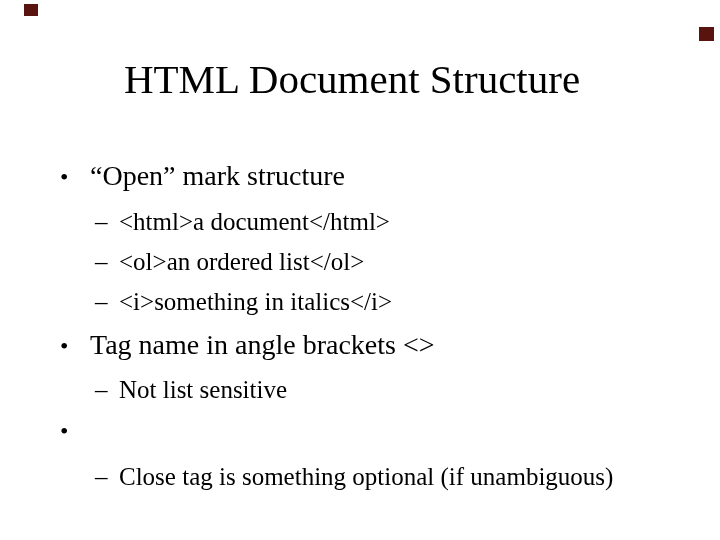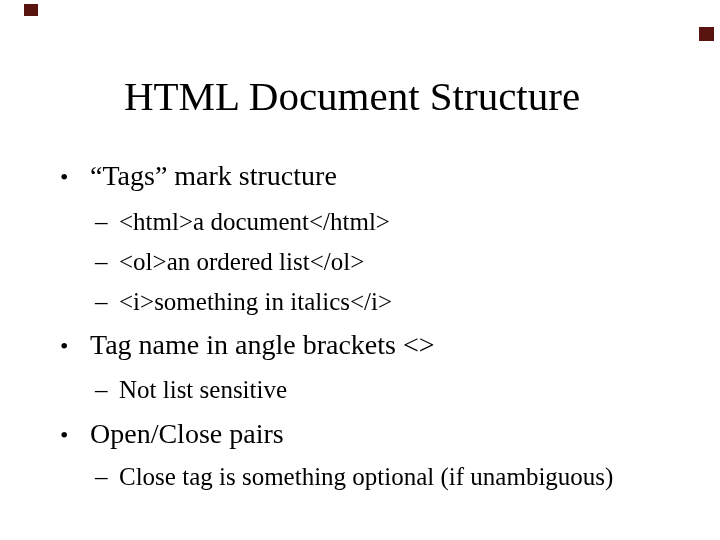--- a/index.html
+++ b/index.html
@@ -17,21 +17,21 @@
     color: #000000;
   }
   .corner {
     position: absolute;
   }
   .corner.tl { left: 24px; top: 4px;  width: 14px; height: 12px; }
   .corner.tr { left: 699px; top: 27px; width: 15px; height: 14px; }
 
   .title {
     position: absolute;
-    top: 73px;
+    top: 56px;
     left: 0;
     width: 704px;
     text-align: center;
     font-size: 41px;
     line-height: 1.15;
     font-weight: normal;
     margin: 0;
   }
 
   .row {
@@ -73,21 +73,21 @@
 
 <div class="slide">
 
   <div class="corner tl" style="background: rgb(90, 20, 16);"></div>
   <div class="corner tr" style="background: rgb(90, 20, 16);"></div>
 
   <h1 class="title">HTML Document Structure</h1>
 
   <div class="row l1 b1">
     <span class="marker">•</span>
-    <span class="text">“Tags” mark structure</span>
+    <span class="text">“Open” mark structure</span>
   </div>
 
   <div class="row l2 s1">
     <span class="marker">–</span>
     <span class="text">&lt;html&gt;a document&lt;/html&gt;</span>
   </div>
 
   <div class="row l2 s2">
     <span class="marker">–</span>
     <span class="text">&lt;ol&gt;an ordered list&lt;/ol&gt;</span>
@@ -103,21 +103,20 @@
     <span class="text">Tag name in angle brackets &lt;&gt;</span>
   </div>
 
   <div class="row l2 s4">
     <span class="marker">–</span>
     <span class="text">Not list sensitive</span>
   </div>
 
   <div class="row l1 b3">
     <span class="marker">•</span>
-    <span class="text">Open/Close pairs</span>
   </div>
 
   <div class="row l2 s5">
     <span class="marker">–</span>
     <span class="text">Close tag is something optional (if unambiguous)</span>
   </div>
 
 </div>
 
 </body></html>

